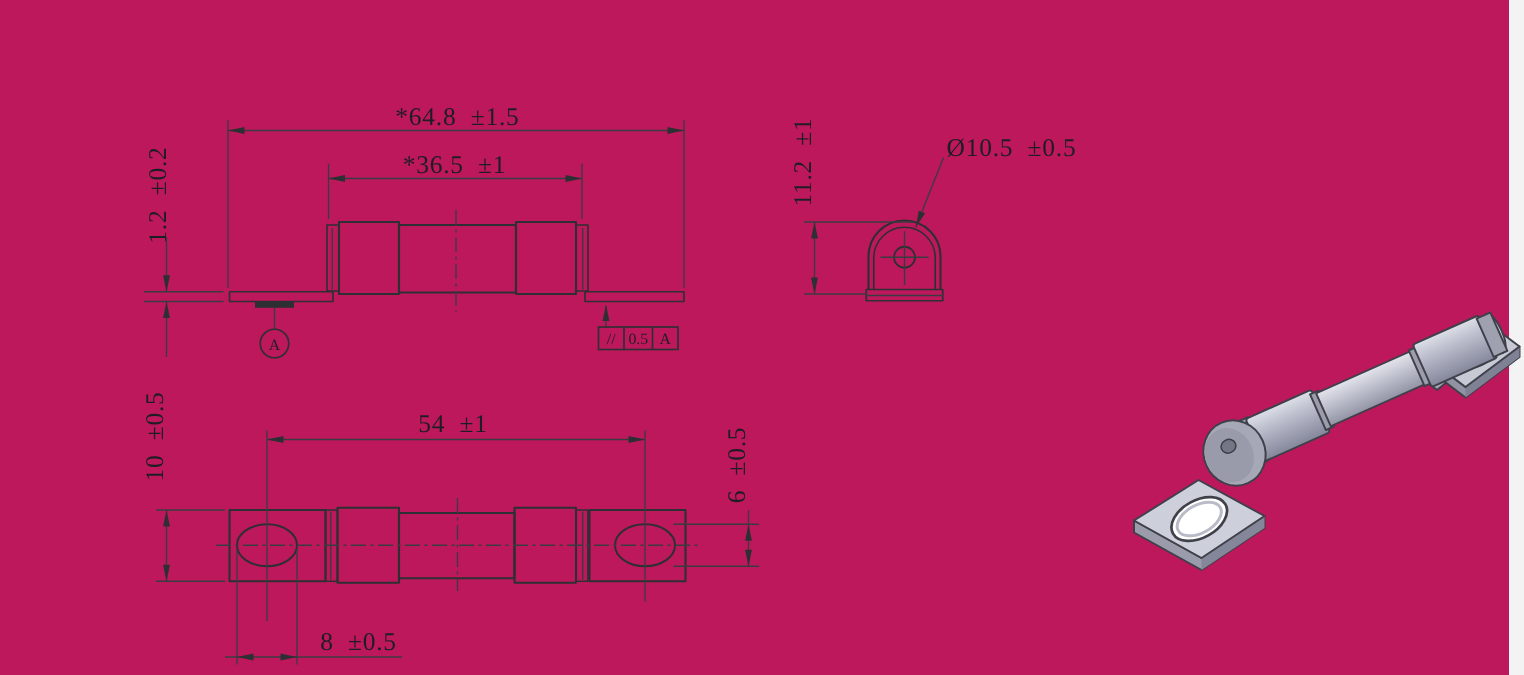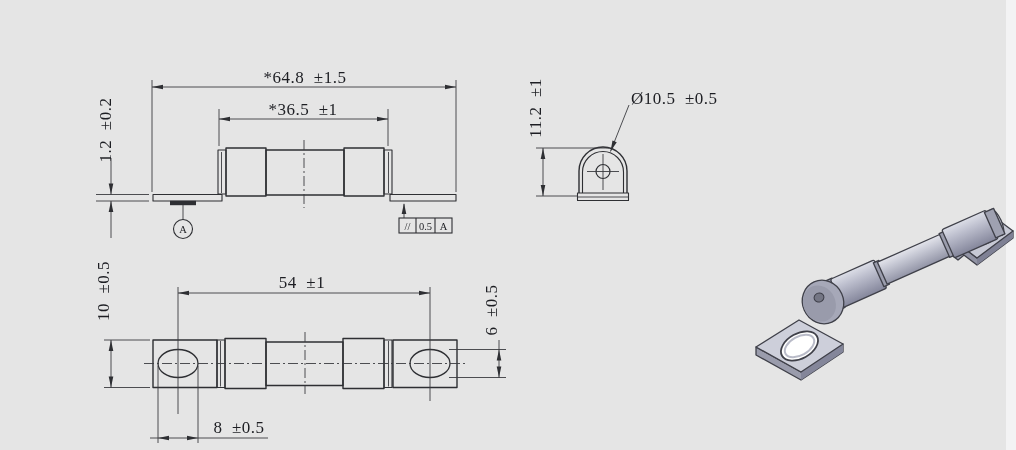--- a/index.html
+++ b/index.html
@@ -1,16 +1,16 @@
 <!DOCTYPE html>
 <html><head>
 <meta charset="utf-8">
 <style>
   html,body{margin:0;padding:0;background:#ffffff;}
-  .screen{position:relative;width:1016px;height:450px;background:#e5e5e5;overflow:hidden;}
+  .screen{position:relative;width:1016px;height:450px;background:#be185d;overflow:hidden;}
   svg{display:block;}
   .ol{fill:none;stroke:#2e2f33;stroke-width:1.4;stroke-linejoin:round;}
   .ol2{fill:none;stroke:#2e2f33;stroke-width:1.1;stroke-linejoin:round;}
   .thin{fill:none;stroke:#3a3b40;stroke-width:0.9;}
   .cl{fill:none;stroke:#3a3b40;stroke-width:0.9;stroke-dasharray:10 3 2 3;}
   .arrf{fill:#2e2f33;stroke:none;}
   .dimtxt{font-family:"Liberation Serif","DejaVu Serif",serif;font-size:17px;fill:#1d1e23;letter-spacing:0.5px;}
   .smtxt{font-family:"Liberation Serif","DejaVu Serif",serif;font-size:10.5px;fill:#1d1e23;}
   .r3d-stroke{stroke:#3f4049;stroke-width:1.3;stroke-linejoin:round;}
 </style>

